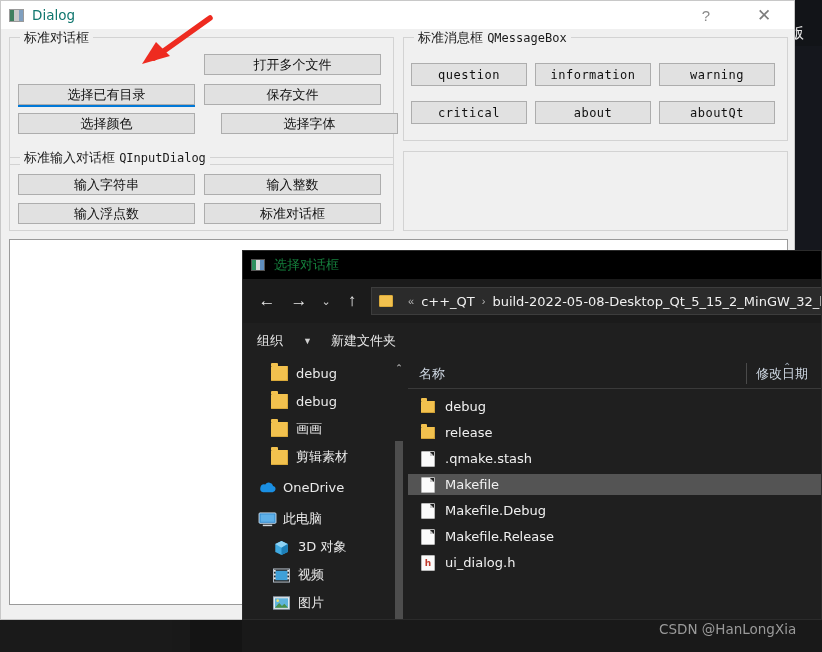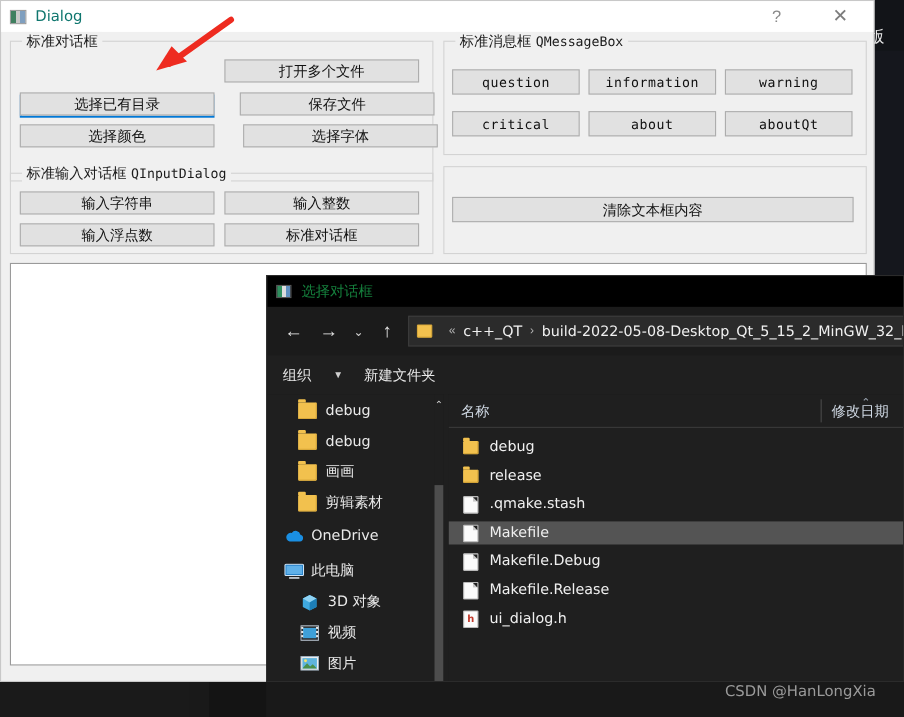--- a/index.html
+++ b/index.html
@@ -169,21 +169,21 @@
   </div>
   <div class="tb-btn" id="qt-help-btn">?</div>
   <div class="tb-btn" id="qt-close-btn">✕</div>
 
   <div class="groupbox" style="left:8px;top:36px;width:385px;height:128px;">
     <div class="gb-title">标准对话框</div>
   </div>
   <div class="qbtn focused" style="left:17px;top:53px;width:177px;height:21px;margin-top:32px;">打开一个文件</div>
   <div class="qbtn" style="left:203px;top:53px;width:177px;height:21px;">打开多个文件</div>
   <div class="qbtn" style="left:17px;top:83px;width:177px;height:21px;">选择已有目录</div>
-  <div class="qbtn" style="left:203px;top:83px;width:177px;height:21px;margin-left:14px;">保存文件</div>
+  <div class="qbtn" style="left:203px;top:83px;width:177px;height:21px;">保存文件</div>
   <div class="qbtn" style="left:17px;top:112px;width:177px;height:21px;">选择颜色</div>
   <div class="qbtn" style="left:220px;top:112px;width:177px;height:21px;text-align:center;">选择字体</div>
 
   <div class="groupbox" style="left:8px;top:156px;width:385px;height:74px;">
     <div class="gb-title"><span>标准输入对话框</span> <span class="mono">QInputDialog</span></div>
   </div>
   <div class="qbtn" style="left:17px;top:173px;width:177px;height:21px;">输入字符串</div>
   <div class="qbtn" style="left:203px;top:173px;width:177px;height:21px;">输入整数</div>
   <div class="qbtn" style="left:17px;top:202px;width:177px;height:21px;">输入浮点数</div>
   <div class="qbtn" style="left:203px;top:202px;width:177px;height:21px;">标准对话框</div>
@@ -192,21 +192,20 @@
     <div class="gb-title"><span>标准消息框</span> <span class="mono">QMessageBox</span></div>
   </div>
   <div class="qbtn mono" style="left:410px;top:62px;width:116px;height:23px;">question</div>
   <div class="qbtn mono" style="left:534px;top:62px;width:116px;height:23px;">information</div>
   <div class="qbtn mono" style="left:658px;top:62px;width:116px;height:23px;">warning</div>
   <div class="qbtn mono" style="left:410px;top:100px;width:116px;height:23px;">critical</div>
   <div class="qbtn mono" style="left:534px;top:100px;width:116px;height:23px;">about</div>
   <div class="qbtn mono" style="left:658px;top:100px;width:116px;height:23px;">aboutQt</div>
 
   <div class="groupbox" style="left:402px;top:150px;width:385px;height:80px;"></div>
-  <div class="qbtn" style="left:410px;top:178px;width:365px;height:23px;">清除文本框内容</div>
 
   <div id="qt-textedit"></div>
 </div>
 
 <svg id="red-arrow" viewBox="0 0 92 54">
   <g>
     <path d="M80 4 L24 44" stroke="#ee2b20" stroke-width="5.5" stroke-linecap="round" fill="none"></path>
     <path d="M12 50 L40 42 L26 28 Z" fill="#ee2b20"></path>
   </g>
 </svg>

